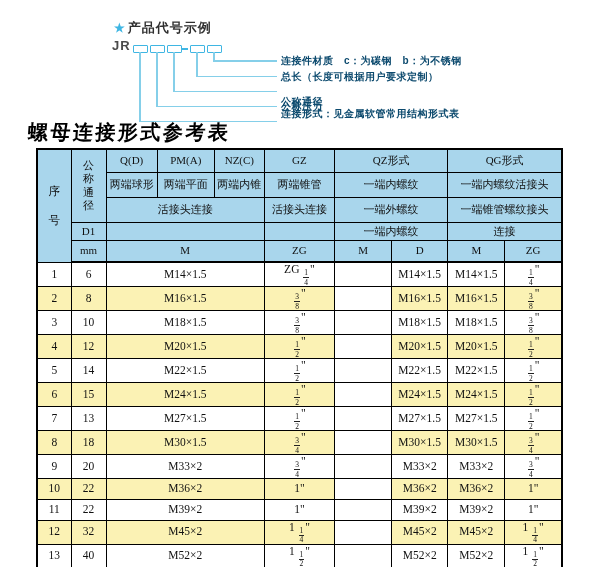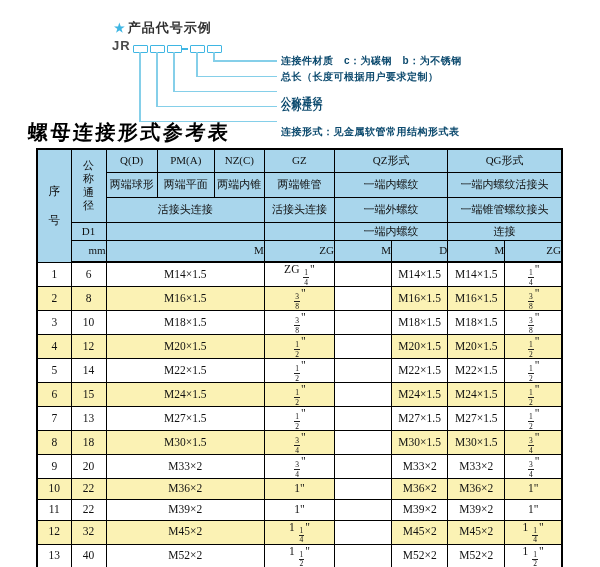--- a/index.html
+++ b/index.html
@@ -55,21 +55,21 @@
   table.ref td{
     border:1px solid #000;text-align:center;vertical-align:middle;
     padding:0;overflow:hidden;line-height:1.15;
   }
   thead td{background:var(--header-bg);font-size:11px;}
   thead tr:nth-child(1){height:23px;}
   thead tr:nth-child(2){height:25px;font-family:Liberation Serif, serif;}
   thead tr:nth-child(3){height:25px;margin-left:20px;}
   thead tr:nth-child(4){height:18px;padding-left:48px;}
   thead tr:nth-child(5){height:22px;}
-  thead tr:last-child td{border-bottom:2px solid #000;text-align:right;}
+  thead tr:last-child td{border-bottom:2px solid #000;}
   tbody tr{height:20.8px;}
   tbody tr:nth-child(even) td{background:var(--row-alt-bg);}
   tbody td.wcell{background:#ffffff !important;}
   .vcell{display:flex;flex-direction:column;align-items:center;justify-content:center;}
   .vcell-seq{gap:16px;font-size:11.5px;}
   .vcell-dn{gap:2px;font-size:11px;line-height:1.05;}
   
   .frac{
     display:inline-flex;flex-direction:column;vertical-align:-2px;
     line-height:1;font-size:7.5px;margin:0 1px;text-align:center;
@@ -99,21 +99,21 @@
 <div class="cline h" style="left:173px;top:90.5px;width:104px"></div>
 <div class="cline v" style="left:156px;top:52px;height:54px"></div>
 <div class="cline h" style="left:156px;top:105.5px;width:121px"></div>
 <div class="cline v" style="left:139px;top:52px;height:69px"></div>
 <div class="cline h" style="left:139px;top:120.5px;width:138px"></div>
 
 <div class="diag-label" style="top:54px">连接件材质　c：为碳钢　b：为不锈钢</div>
 <div class="diag-label" style="top:69.5px">总长（长度可根据用户要求定制）</div>
 <div class="diag-label" style="top:95px">公称通径</div>
 <div class="diag-label" style="top:99.5px">公称压力</div>
-<div class="diag-label" style="top:125px">连接形式：见金属软管常用结构形式表</div>
+<div class="diag-label" style="top:107px">连接形式：见金属软管常用结构形式表</div>
 
 <div class="table-title">螺母连接形式参考表</div>
 
 <table class="ref">
   <colgroup>
     <col style="width:34px">
       <col style="width:35px">
       <col style="width:51px">
     <col style="width:57px">
       <col style="width:50px">

